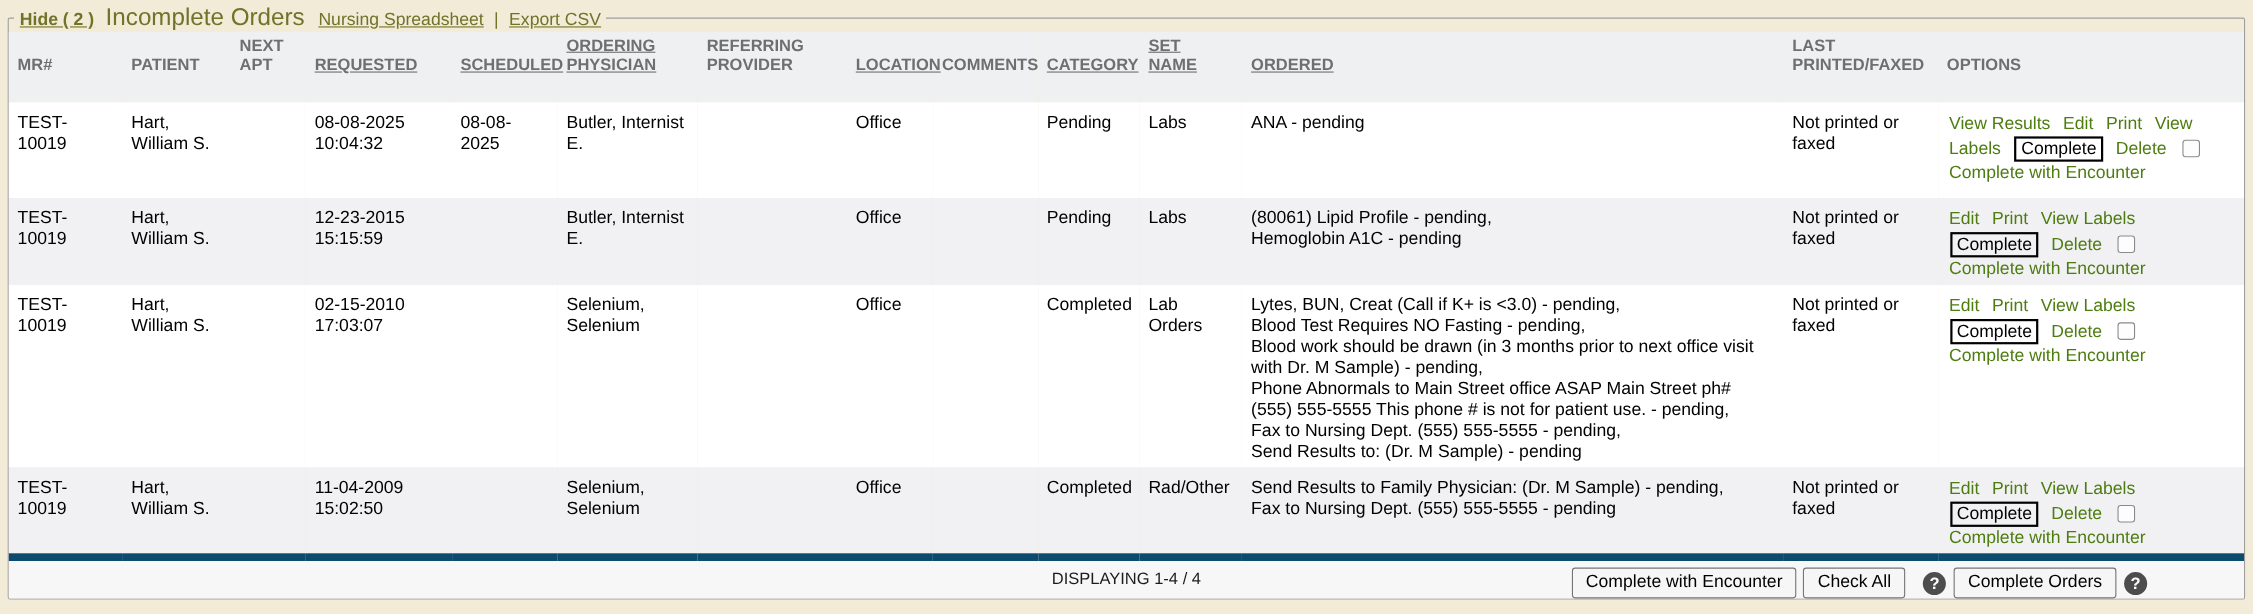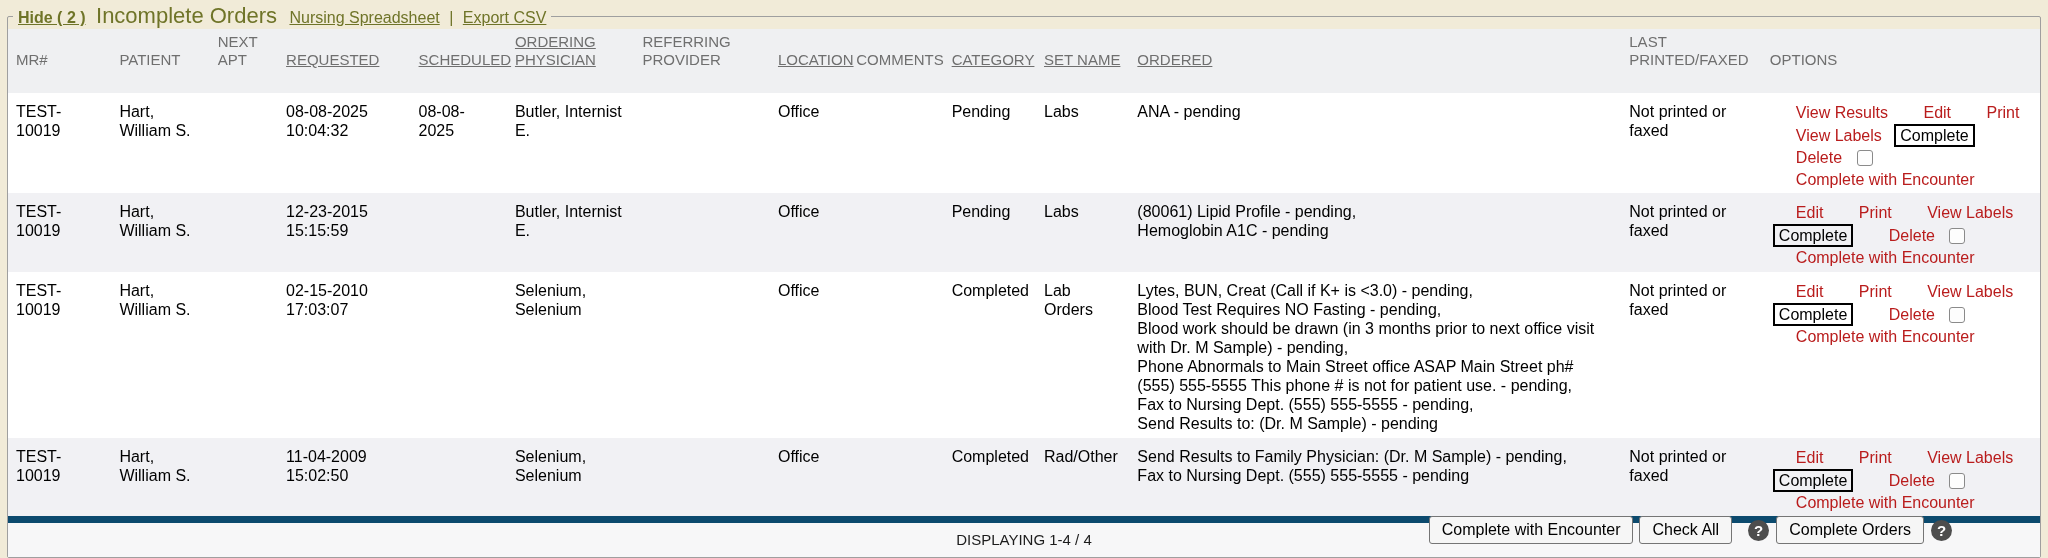--- a/index.html
+++ b/index.html
@@ -27,35 +27,35 @@
   .export-link{
     color:#6f7428;font-size:16px;text-decoration:underline;cursor:pointer;
   }
   .legend-sep{color:#6f7428;font-size:16px;margin:0 5px;}
   
   table.orders-table{
     width:100%;border-collapse:collapse;table-layout:fixed;
     font-size:16px;color:#000;
   }
   thead th{
-    background:#eff0f2;color:#6f6f6f;font-weight:normal;font-size:15px;
+    background:#eff0f2;color:#6f6f6f;font-weight:bold;font-size:15px;
     text-align:left;vertical-align:bottom;
     padding:4px 8px 24px 8px;line-height:18px;
   }
   thead tr{height:48px;}
   thead th.sortable{text-decoration:underline;cursor:pointer;}
   tbody td{
     vertical-align:top;padding:9px 8px 2px 8px;line-height:19px;
   }
   tbody tr.odd{background:#ffffff;}
   tbody tr.even{background:#f1f1f4;}
   td.pre{white-space:pre-line;}
   
   td.cell-options{line-height:22px;padding-left:10px;}
-  .opt-link{color:#b91c1c;cursor:pointer;margin-right:7px;white-space:nowrap;margin-left:24px;}
+  .opt-link{color:#4d7c0f;cursor:pointer;margin-right:7px;white-space:nowrap;}
   .opt-link.wrapok{white-space:normal;}
   .complete-btn{
     display:inline-block;border:2px solid #000;background:transparent;
     padding:0 4px;margin:0 7px 0 1px;line-height:19px;cursor:pointer;
   }
   input.order-cb{
     appearance:none;-webkit-appearance:none;
     width:16px;height:16px;border:1px solid #8a8a8a;border-radius:3px;
     background:#fdfdfd;vertical-align:-3px;margin:0 0 0 3px;cursor:pointer;
   }

